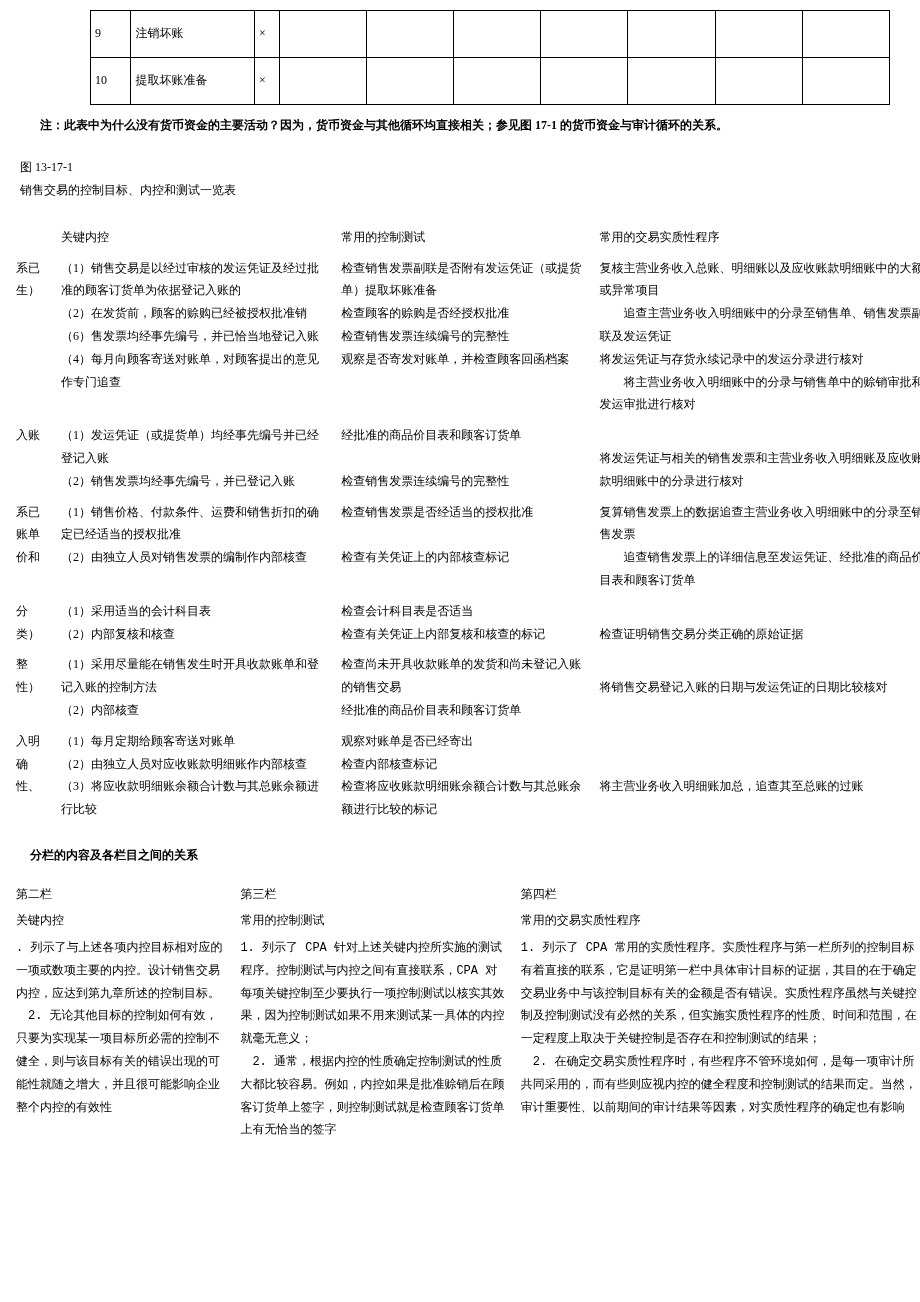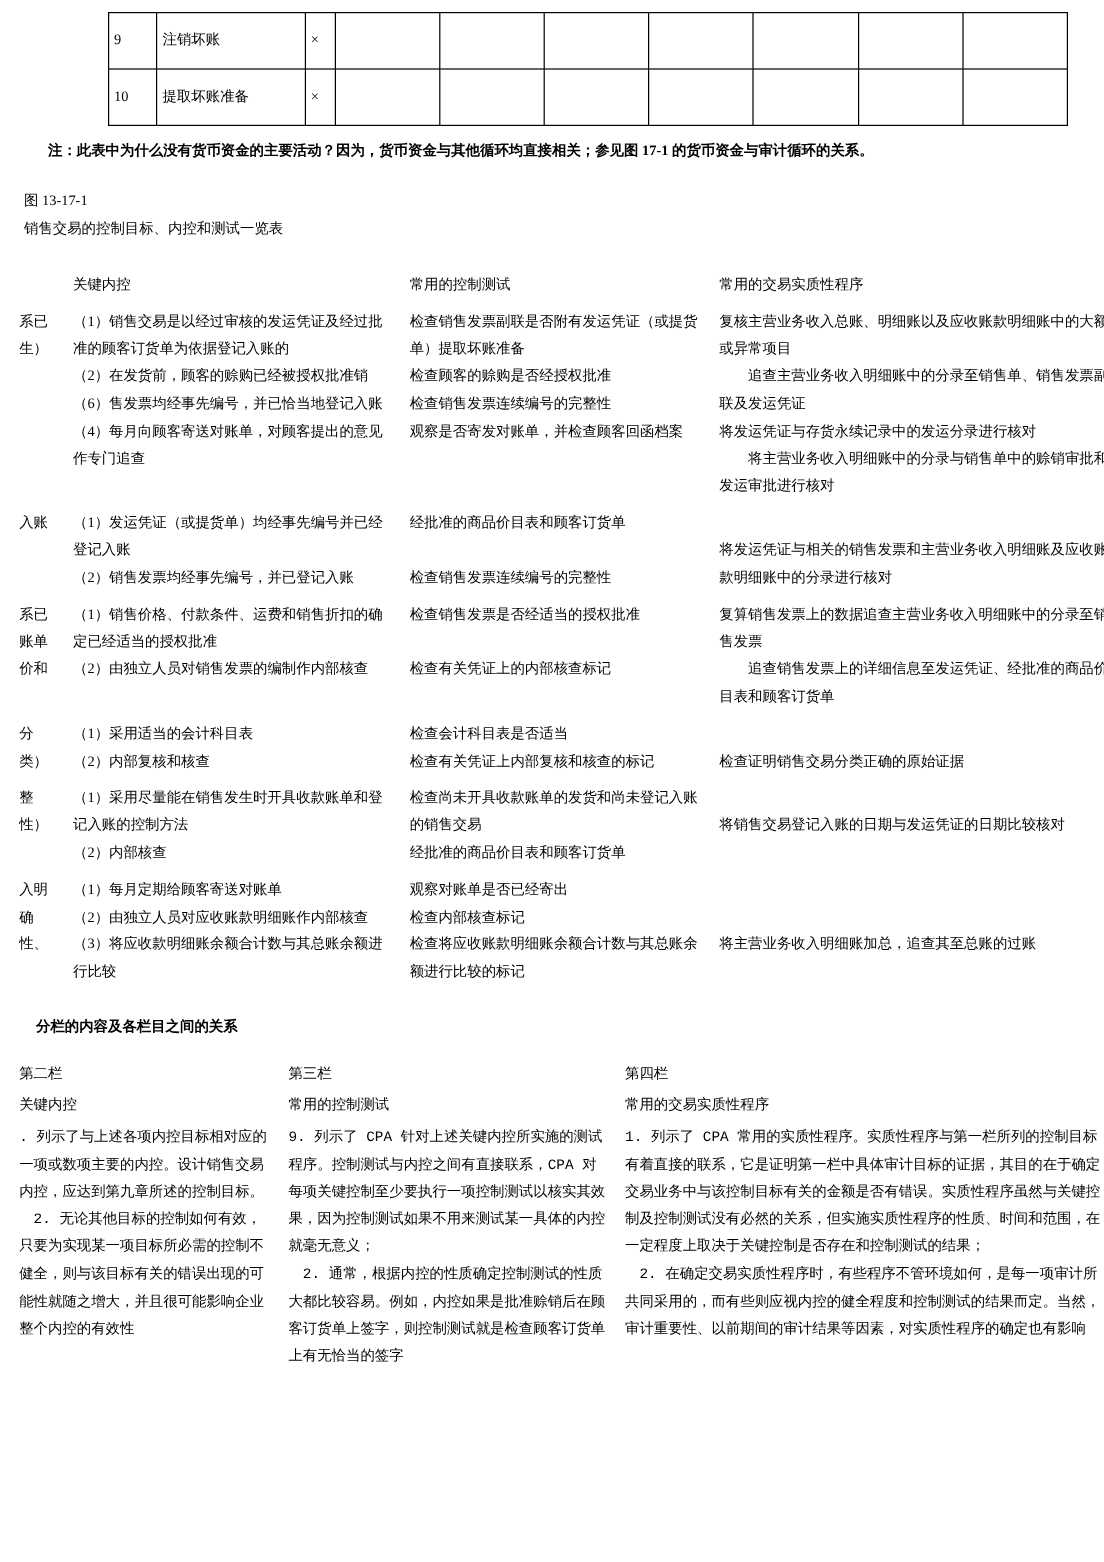--- a/index.html
+++ b/index.html
@@ -202,19 +202,19 @@
     <td>第四栏</td>
   </tr>
   <tr>
     <td>关键内控</td>
     <td>常用的控制测试</td>
     <td>常用的交易实质性程序</td>
   </tr>
   <tr>
     <td style="white-space:pre-line">. 列示了与上述各项内控目标相对应的一项或数项主要的内控。设计销售交易内控，应达到第九章所述的控制目标。
 　2. 无论其他目标的控制如何有效，只要为实现某一项目标所必需的控制不健全，则与该目标有关的错误出现的可能性就随之增大，并且很可能影响企业整个内控的有效性</td>
-    <td style="white-space:pre-line">9. 列示了 CPA 针对上述关键内控所实施的测试程序。控制测试与内控之间有直接联系，CPA 对每项关键控制至少要执行一项控制测试以核实其效果，因为控制测试如果不用来测试某一具体的内控就毫无意义；
+    <td style="white-space:pre-line">1. 列示了 CPA 针对上述关键内控所实施的测试程序。控制测试与内控之间有直接联系，CPA 对每项关键控制至少要执行一项控制测试以核实其效果，因为控制测试如果不用来测试某一具体的内控就毫无意义；
 　2. 通常，根据内控的性质确定控制测试的性质大都比较容易。例如，内控如果是批准赊销后在顾客订货单上签字，则控制测试就是检查顾客订货单上有无恰当的签字</td>
     <td style="white-space:pre-line">1. 列示了 CPA 常用的实质性程序。实质性程序与第一栏所列的控制目标有着直接的联系，它是证明第一栏中具体审计目标的证据，其目的在于确定交易业务中与该控制目标有关的金额是否有错误。实质性程序虽然与关键控制及控制测试没有必然的关系，但实施实质性程序的性质、时间和范围，在一定程度上取决于关键控制是否存在和控制测试的结果；
 　2. 在确定交易实质性程序时，有些程序不管环境如何，是每一项审计所共同采用的，而有些则应视内控的健全程度和控制测试的结果而定。当然，审计重要性、以前期间的审计结果等因素，对实质性程序的确定也有影响</td>
   </tr>
 </tbody>
   </table>
 
 </body></html>

